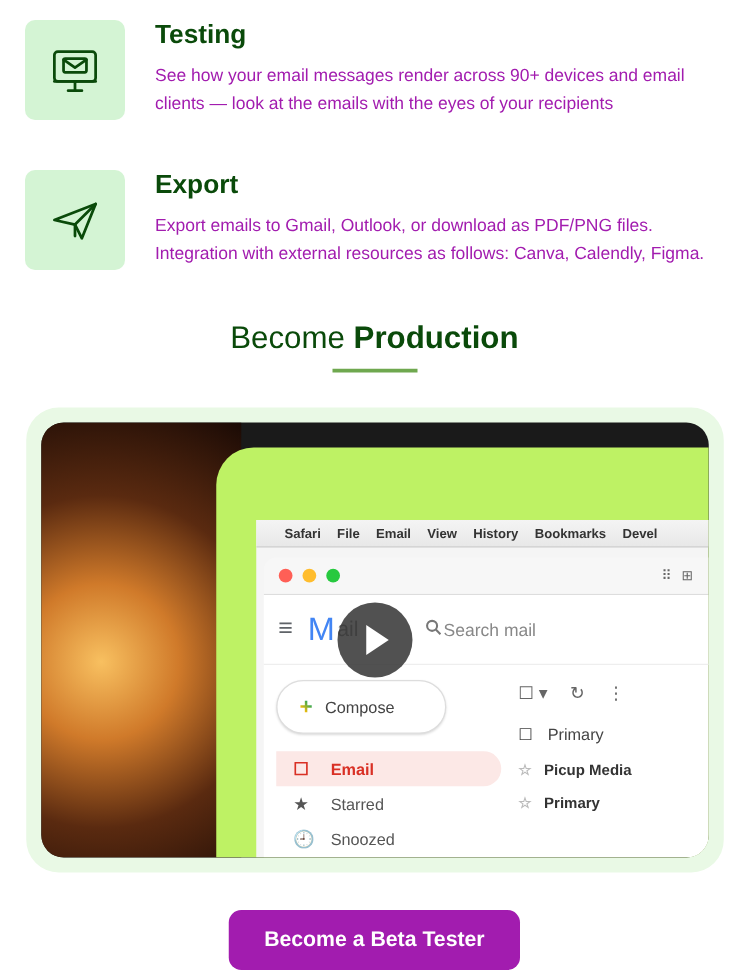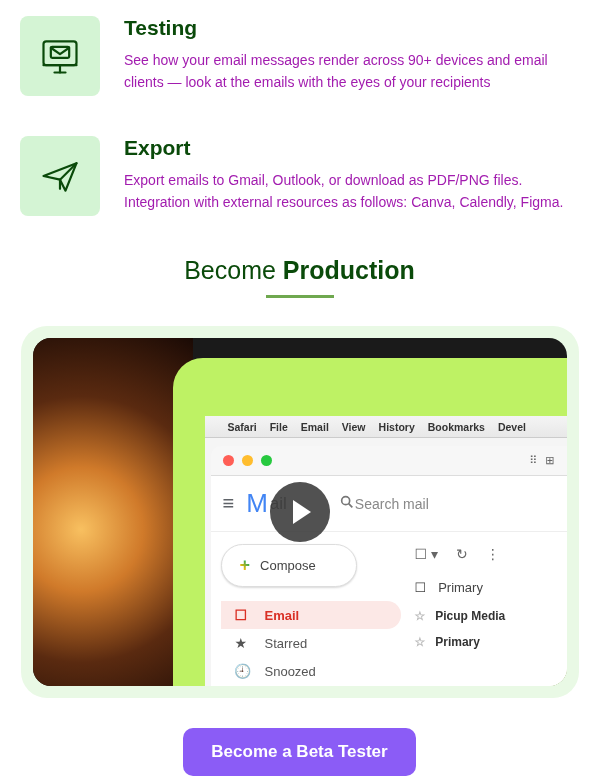--- a/index.html
+++ b/index.html
@@ -256,21 +256,21 @@
   .play-button .triangle {
     width: 0; height: 0;
     border-left: 18px solid #fff;
     border-top: 12px solid transparent;
     border-bottom: 12px solid transparent;
     margin-left: 5px;
   }
   .cta {
     display: block;
     margin: 30px auto 0 auto;
-    background: #8b5cf6;
+    background: #a21caf;
     color: #fff;
     font-size: 17px;
     font-weight: 700;
     padding: 14px 28px;
     border: none;
     border-radius: 10px;
     cursor: pointer;
   }
 </style>
 </head>

